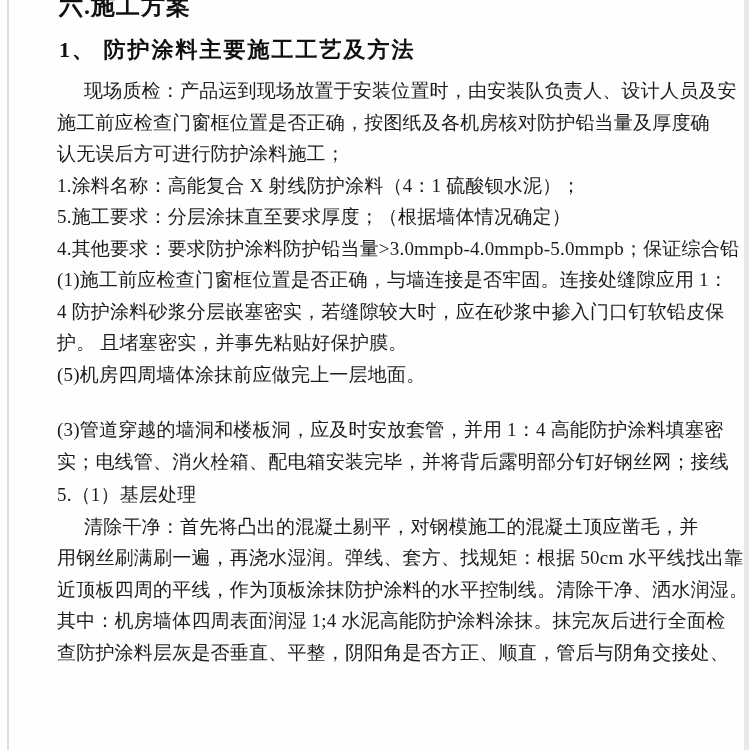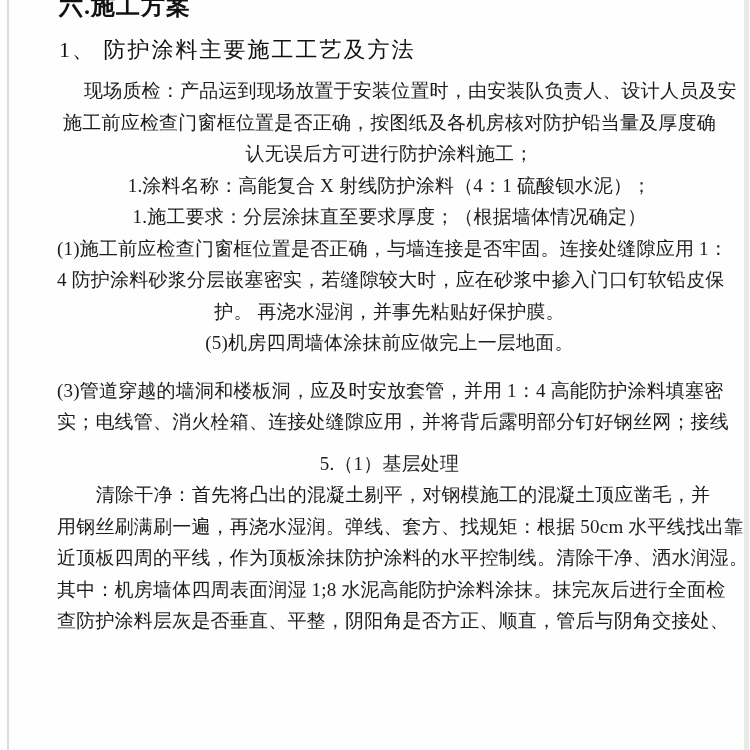--- a/index.html
+++ b/index.html
@@ -46,69 +46,69 @@
     line-height: 30px;
     font-weight: bold;
     letter-spacing: 1px;
     color: #111;
     white-space: nowrap;
   }
   .chapter-heading {
     margin: 14px 0 10px 2px;
     font-size: 22px;
     line-height: 30px;
-    font-weight: normal;
+    font-weight: bold;
     letter-spacing: 2px;
     color: #111;
     white-space: nowrap;
   }
   .body-text {
     font-size: 19px;
-    text-align: center;
   }
   .line {
     height: 31.5px;
     line-height: 31.5px;
     white-space: nowrap;
     letter-spacing: 0.2px;
   }
   .line.indent {
     padding-left: 27px;
   }
   .line.sp-lg {
-    margin-top: 16px;
+    margin-top: 24px;
   }
   .line.sp-sm {
-    margin-top: 10px;
+    margin-top: 2px;
   }
 </style>
 </head>
 <body>
 
 <div class="page">
   <div class="edge-left"></div>
   <div class="edge-right"></div>
 
   <div class="content">
     <div class="section-title">六.施工方案</div>
     <div class="chapter-heading">1、 防护涂料主要施工工艺及方法</div>
 
     <div class="body-text">
       <div class="line indent">现场质检：产品运到现场放置于安装位置时，由安装队负责人、设计人员及安</div>
       <div class="line">施工前应检查门窗框位置是否正确，按图纸及各机房核对防护铅当量及厚度确</div>
       <div class="line">认无误后方可进行防护涂料施工；</div>
       <div class="line">1.涂料名称：高能复合 X 射线防护涂料（4：1 硫酸钡水泥）；</div>
-      <div class="line">1.施工要求：分层涂抹直至要求厚度；（根据墙体情况确定）</div>
+      <div class="line">5.施工要求：分层涂抹直至要求厚度；（根据墙体情况确定）</div>
+      <div class="line">4.其他要求：要求防护涂料防护铅当量&gt;3.0mmpb-4.0mmpb-5.0mmpb；保证综合铅</div>
       <div class="line">(1)施工前应检查门窗框位置是否正确，与墙连接是否牢固。连接处缝隙应用 1：</div>
       <div class="line">4 防护涂料砂浆分层嵌塞密实，若缝隙较大时，应在砂浆中掺入门口钉软铅皮保</div>
-      <div class="line">护。 再浇水湿润，并事先粘贴好保护膜。</div>
+      <div class="line">护。 且堵塞密实，并事先粘贴好保护膜。</div>
       <div class="line">(5)机房四周墙体涂抹前应做完上一层地面。</div>
       <div class="line sp-lg">(3)管道穿越的墙洞和楼板洞，应及时安放套管，并用 1：4 高能防护涂料填塞密</div>
-      <div class="line">实；电线管、消火栓箱、连接处缝隙应用，并将背后露明部分钉好钢丝网；接线</div>
+      <div class="line">实；电线管、消火栓箱、配电箱安装完毕，并将背后露明部分钉好钢丝网；接线</div>
       <div class="line sp-sm">5.（1）基层处理</div>
       <div class="line indent">清除干净：首先将凸出的混凝土剔平，对钢模施工的混凝土顶应凿毛，并</div>
       <div class="line">用钢丝刷满刷一遍，再浇水湿润。弹线、套方、找规矩：根据 50cm 水平线找出靠</div>
       <div class="line">近顶板四周的平线，作为顶板涂抹防护涂料的水平控制线。清除干净、洒水润湿。</div>
-      <div class="line">其中：机房墙体四周表面润湿 1;8 水泥高能防护涂料涂抹。抹完灰后进行全面检</div>
+      <div class="line">其中：机房墙体四周表面润湿 1;4 水泥高能防护涂料涂抹。抹完灰后进行全面检</div>
       <div class="line">查防护涂料层灰是否垂直、平整，阴阳角是否方正、顺直，管后与阴角交接处、</div>
     </div>
   </div>
 </div>
 
 </body></html>

